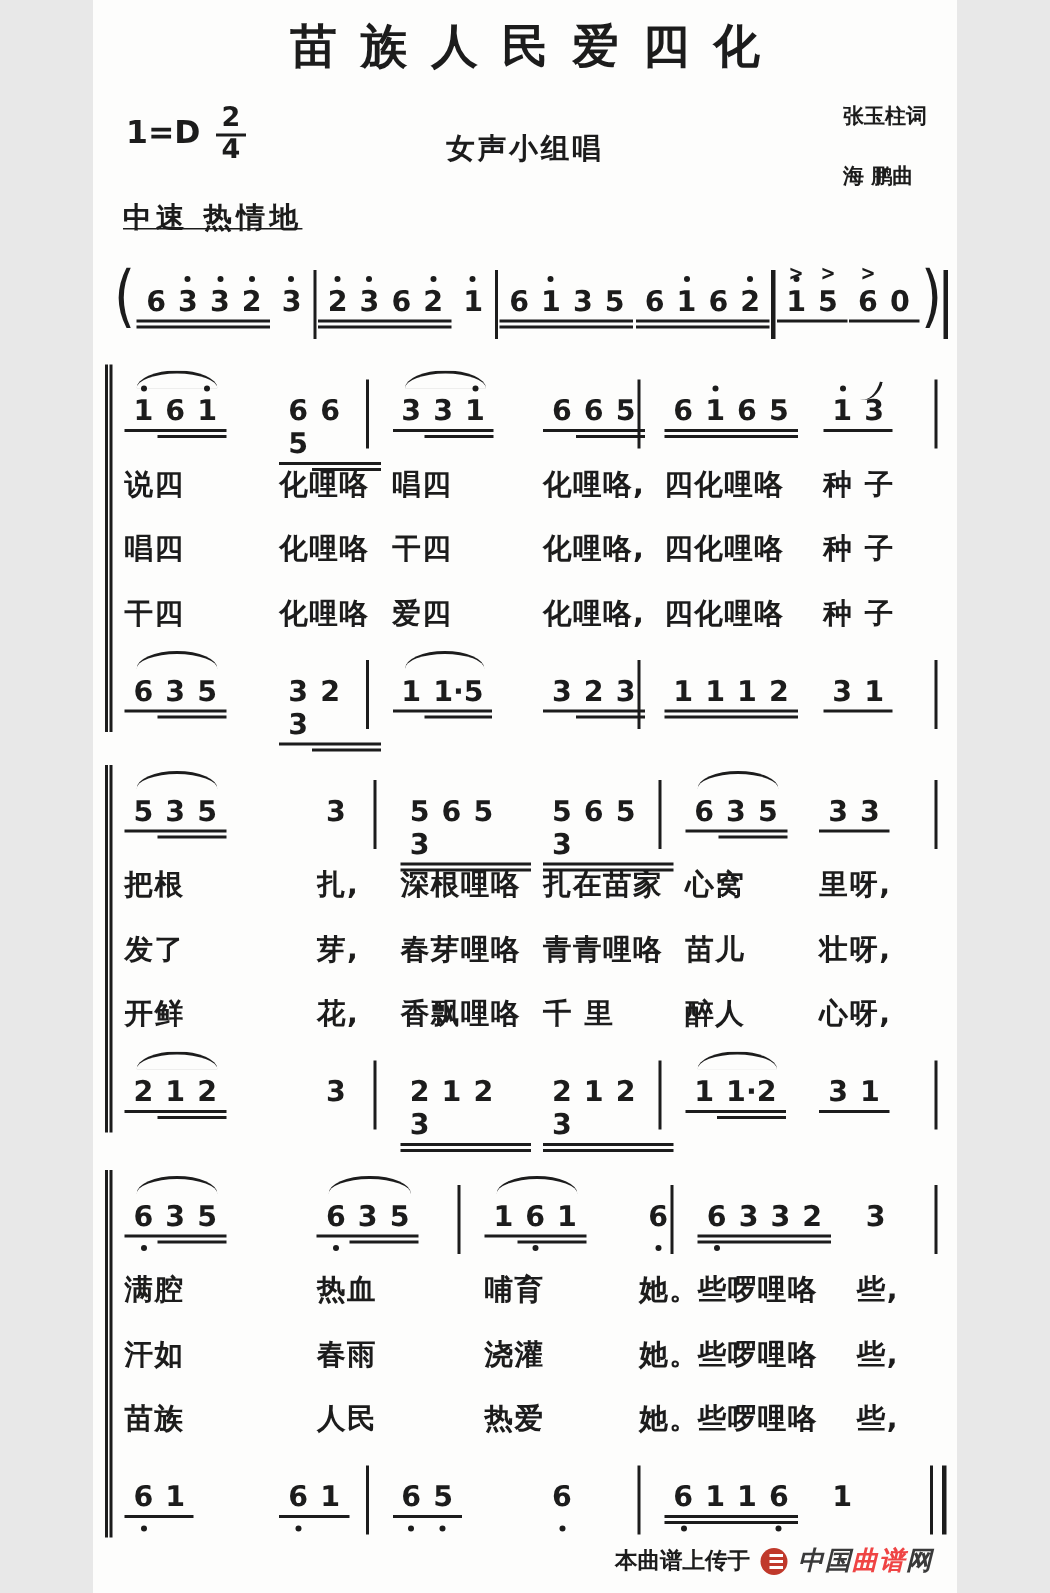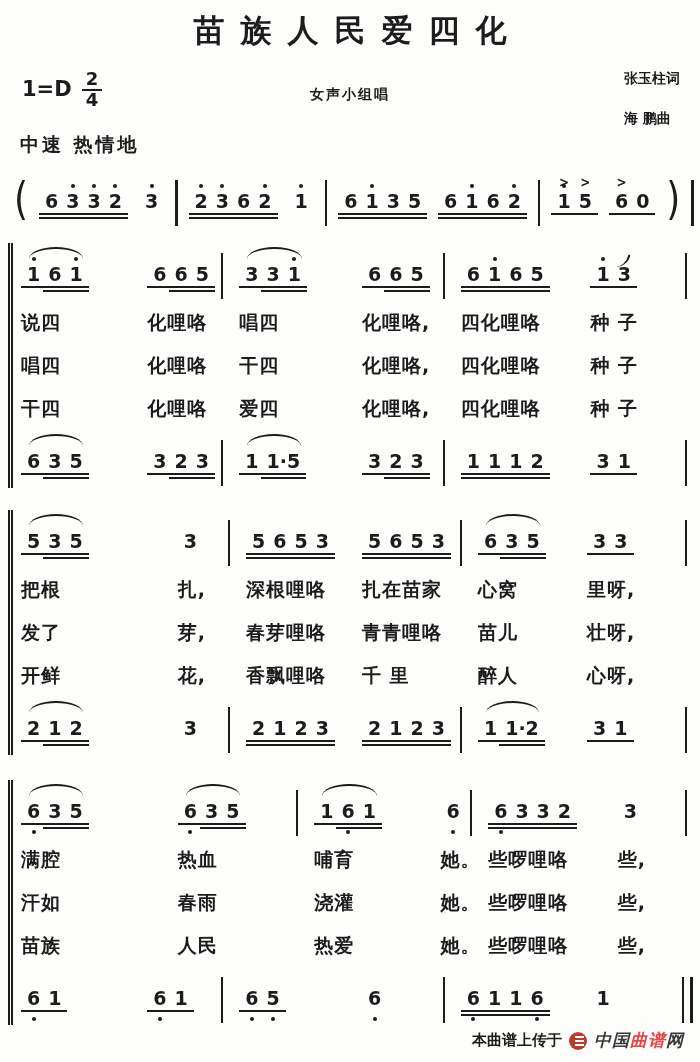--- a/index.html
+++ b/index.html
@@ -1,28 +1,28 @@
 <!DOCTYPE html>
 <html><head>
 <meta charset="utf-8">
 <style>
   html,body{margin:0;padding:0;background:#e8e8e8;}
-  .sheet{position:relative;width:700px;height:1062px;background:#fdfdfc;margin:0 auto;
+  .sheet{position:relative;width:576px;height:1062px;background:#fdfdfc;margin:0 auto;
          font-family:"DejaVu Sans",sans-serif;color:#1c1c1c;overflow:hidden;}
   
   .title{position:absolute;top:10px;left:0;width:100%;margin:0;text-align:center;
          font-size:31px;font-weight:700;letter-spacing:16px;padding-left:16px;box-sizing:border-box;}
   .keysig{position:absolute;left:22px;top:70px;font-size:21px;font-weight:700;}
   .frac{display:inline-block;text-align:center;vertical-align:middle;margin-left:10px;line-height:1.05;}
   .frac .fn{display:block;border-bottom:2.5px solid #1c1c1c;padding:0 4px;font-size:18px;}
   .frac .fd{display:block;font-size:18px;}
-  .ensemble{position:absolute;left:0;right:0;top:86px;text-align:center;font-size:14px;font-weight:700;letter-spacing:2px;}
+  .ensemble{position:absolute;left:0;right:0;top:86px;text-align:center;font-size:19px;font-weight:700;letter-spacing:2px;}
   .credits{position:absolute;right:20px;top:58px;font-size:14px;font-weight:700;line-height:40px;text-align:left;}
   .credits .composer{letter-spacing:0;}
-  .tempo{position:absolute;left:20px;top:132px;font-size:19px;font-weight:700;letter-spacing:3px;}
+  .tempo{position:absolute;left:20px;top:132px;font-size:19px;font-weight:700;letter-spacing:3px;text-decoration:underline;}
   
   .tok{position:relative;display:inline-block;font-size:19px;font-weight:700;line-height:22px;margin:0 4px;}
   .dot-a{position:absolute;top:-6px;left:50%;transform:translateX(-50%);width:4px;height:4px;border-radius:50%;background:#1c1c1c;}
   .dot-b{position:absolute;bottom:-12px;left:50%;transform:translateX(-50%);width:4px;height:4px;border-radius:50%;background:#1c1c1c;}
   .acc{position:absolute;top:-19px;left:50%;transform:translateX(-50%) scaleY(1.15);font-size:12px;font-weight:900;}
   .grp{position:relative;display:inline-block;padding:0 2px;}
   .ul-1{position:absolute;left:0;right:0;bottom:-3px;height:2px;background:#1c1c1c;}
   .ul-2{position:absolute;left:0;right:0;bottom:-7px;height:2px;background:#1c1c1c;}
   .ul-2p{position:absolute;left:32%;right:0;bottom:-7px;height:2px;background:#1c1c1c;}
   .slur{position:absolute;top:-16px;left:12%;right:8%;height:10px;border-top:2.5px solid #1c1c1c;

